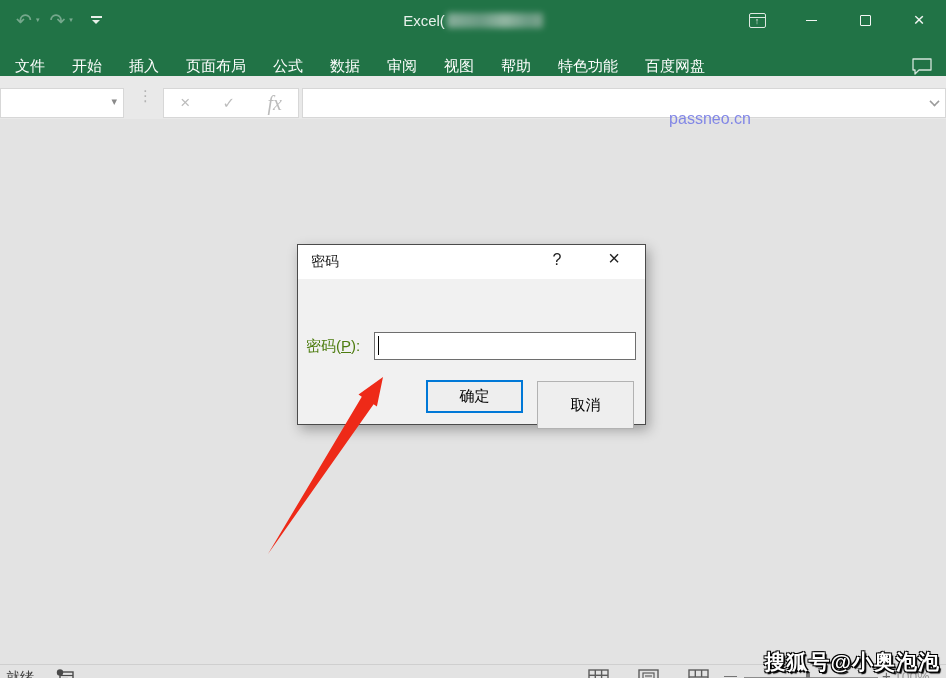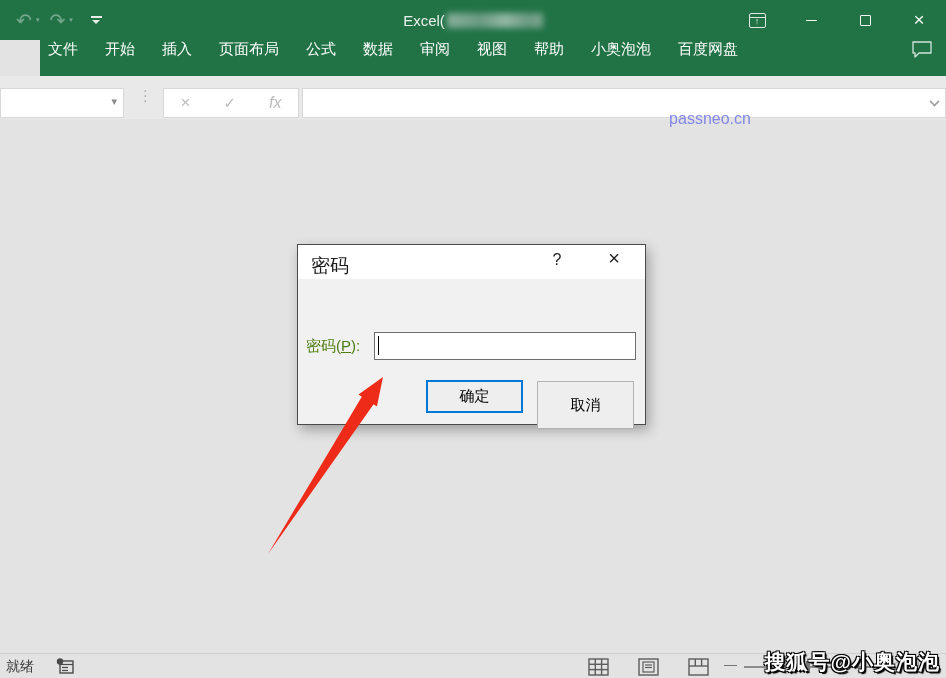--- a/index.html
+++ b/index.html
@@ -27,70 +27,70 @@
   .wc-btn { width:54px; height:40px; display:flex; align-items:center; justify-content:center; color:#f2f6f3; }
   .ribbon-opts-icon { width:17px; height:15px; border:1px solid #dfe8e2; border-radius:2px; position:relative; }
   .ribbon-opts-icon::before { content:""; position:absolute; left:0; right:0; top:3px; height:1px; background:#dfe8e2; }
   .ribbon-opts-icon::after { content:"↑"; position:absolute; left:0; right:0; top:2px; text-align:center; font-size:9px; color:#dfe8e2; }
   .min-bar { width:11px; height:1px; background:#f2f6f3; }
   .max-box { width:11px; height:11px; border:1px solid #f2f6f3; border-radius:1px; }
   .close-x { font-size:19px; font-weight:400; }
 
   
   .tabbar { position:absolute; top:40px; left:0; right:0; height:36px; background:#217346;
-    display:flex; align-items:flex-start; padding-left:8px; color:#fdfefd; font-size:15px;margin-left:40px; }
+    display:flex; align-items:flex-end; padding-left:15px; color:#fdfefd; font-size:15px; }
   .tab { margin-right:27px; white-space:nowrap; cursor:default; }
   .tellme { display:flex; align-items:center; margin-left:6px; }
   .tellme-label { margin-left:9px; white-space:nowrap; }
   .comment-wrap { margin-left:auto; margin-right:13px; display:flex; align-items:center; }
 
   
   .formula-row { position:absolute; top:76px; left:0; right:0; height:43px; background:#e9e9e9; }
   .name-box { position:absolute; left:0; top:12px; width:124px; height:30px; background:#fff; border:1px solid #d7d7d7; }
   .name-box .dd { position:absolute; right:6px; top:6px; color:#8a8a8a; font-size:11px; }
   .dots-sep { position:absolute; left:138px; top:11px; color:#b3b3b3; font-size:15px; letter-spacing:0; }
   .fx-box { position:absolute; left:163px; top:12px; width:136px; height:30px; background:#fff; border:1px solid #d7d7d7;
     display:flex; align-items:center; justify-content:space-around; color:#bcbcbc; }
   .fx-box .g-x { font-size:17px; }
   .fx-box .g-check { font-size:15px; }
-  .fx-box .g-fx { font-family:Liberation Sans, sans-serif; font-style:italic; font-size:16px; }
+  .fx-box .g-fx { font-family:Liberation Serif, serif; font-style:italic; font-size:20px; }
   .formula-field { position:absolute; left:302px; top:12px; right:0; height:30px; background:#fff; border:1px solid #d7d7d7; }
   .expand-chev { position:absolute; right:7px; top:8px; width:8px; height:8px; }
   .expand-chev::before { content:""; position:absolute; left:0; top:0; width:7px; height:7px;
     border-right:2px solid #9c9c9c; border-bottom:2px solid #9c9c9c; transform:rotate(45deg) scale(0.8); }
 
   
   .body-area { position:absolute; top:119px; left:0; right:0; height:534px; background:#e3e3e3; }
 
   .canvas-watermark { position:absolute; top:108px; left:640px; width:140px; text-align:center; z-index:6; line-height:21px; }
   .cw1 { color:#8287e6; font-size:16px; }
   .cw2 { color:#6f93e4; font-size:17px; }
 
   
   .dialog { position:absolute; left:297px; top:244px; width:349px; height:181px; background:#f1f1f1;
     border:1px solid #4b4b4b; box-shadow:3px 5px 12px rgba(0,0,0,0.3); z-index:10; }
   .dlg-titlebar { position:absolute; top:0; left:0; right:0; height:34px; background:#fff; }
-  .dlg-title { position:absolute; left:13px; top:8px; font-size:19px; color:#1b1b1b; }
+  .dlg-title { position:absolute; left:13px; top:8px; font-size:14px; color:#1b1b1b; }
   .dlg-help { position:absolute; left:247px; top:6px; width:24px; text-align:center; font-size:16px; color:#222; }
   .dlg-close { position:absolute; left:303px; top:2px; width:26px; text-align:center; font-size:20px; color:#222; }
   .dlg-message { position:absolute; left:8px; top:48px; font-size:15px; color:#000; white-space:nowrap; }
   .dlg-label { position:absolute; left:8px; top:92px; font-size:15px; color:#4d7c0f; }
   .dlg-label .ul { text-decoration:underline; }
   .dlg-input { position:absolute; left:76px; top:87px; width:262px; height:28px; background:#fff;
     border:1px solid #6e6e6e; outline:none; font-size:15px; padding-left:4px; }
   .dlg-caret { position:absolute; left:80px; top:91px; width:1px; height:19px; background:#000; }
   .dlg-btn { position:absolute; font-size:15px; color:#000; display:flex; align-items:center; justify-content:center; }
   .btn-ok { left:128px; top:135px; width:97px; height:33px; background:#eeeeee; border:2px solid #0078d7; }
   .btn-cancel { left:239px; top:136px; width:97px; height:48px; background:#eeeeee; border:1px solid #b2b2b2; }
 
   
   .arrow-overlay { position:absolute; left:0; top:0; width:946px; height:678px; z-index:40; pointer-events:none; }
 
   
-  .statusbar { position:absolute; left:0; bottom:0; right:0; height:25px; background:#e3e3e3; border-top:1px solid #cfcfcf; }
+  .statusbar { position:absolute; left:0; bottom:0; right:0; height:14px; background:#e3e3e3; border-top:1px solid #cfcfcf; }
   .ready { position:absolute; left:6px; top:4px; font-size:14px; color:#383838; }
   .macro-icon { position:absolute; left:56px; top:4px; }
   .view-icon { position:absolute; top:4px; }
   .vi-normal { left:588px; } .vi-layout { left:638px; } .vi-break { left:688px; }
   .zoom-minus { position:absolute; left:724px; top:3px; color:#666; font-size:13px; }
   .zoom-track { position:absolute; left:744px; top:12px; width:134px; height:2px; background:#8c8c8c; }
   .zoom-thumb { position:absolute; left:806px; top:7px; width:4px; height:12px; background:#777; }
   .zoom-plus { position:absolute; left:882px; top:2px; color:#666; font-size:15px; }
   .zoom-level { position:absolute; left:894px; top:4px; color:#9b9b9b; font-size:14px; }
 
@@ -137,21 +137,21 @@
   <div class="tabbar">
     <span class="tab">文件</span>
     <span class="tab">开始</span>
     <span class="tab">插入</span>
     <span class="tab">页面布局</span>
     <span class="tab">公式</span>
     <span class="tab">数据</span>
     <span class="tab">审阅</span>
     <span class="tab">视图</span>
     <span class="tab">帮助</span>
-    <span class="tab">小奥泡泡</span>
+    <span class="tab">特色功能</span>
     <span class="tab">百度网盘</span>
     <span class="comment-wrap">
       <svg width="22" height="19" viewBox="0 0 22 19">
         <path d="M2 2 h18 v11 h-12 l-4 4 v-4 h-2 z" fill="none" stroke="rgba(255,255,255,0.8)" stroke-width="1.3" stroke-linejoin="round"></path>
       </svg>
     </span>
   </div>
 
   <div class="formula-row">
     <div class="name-box">

